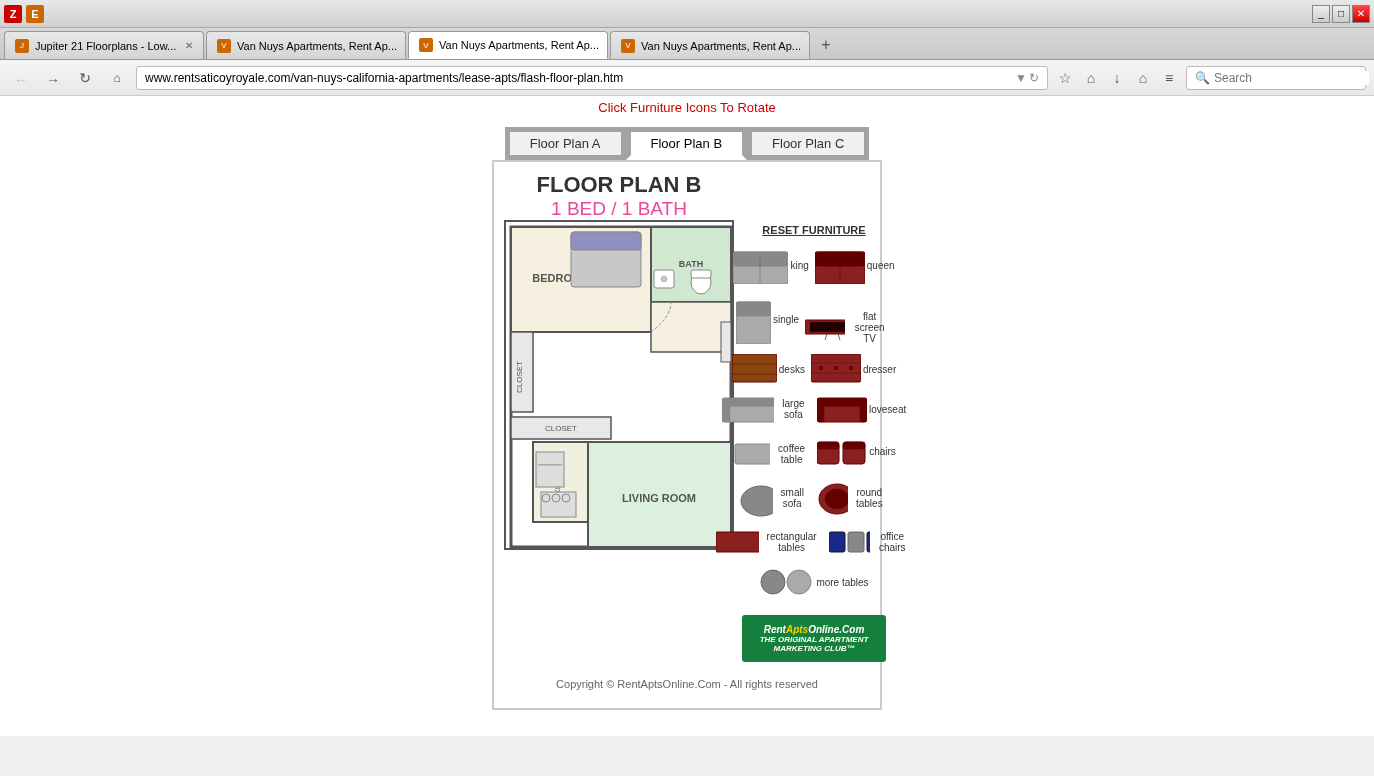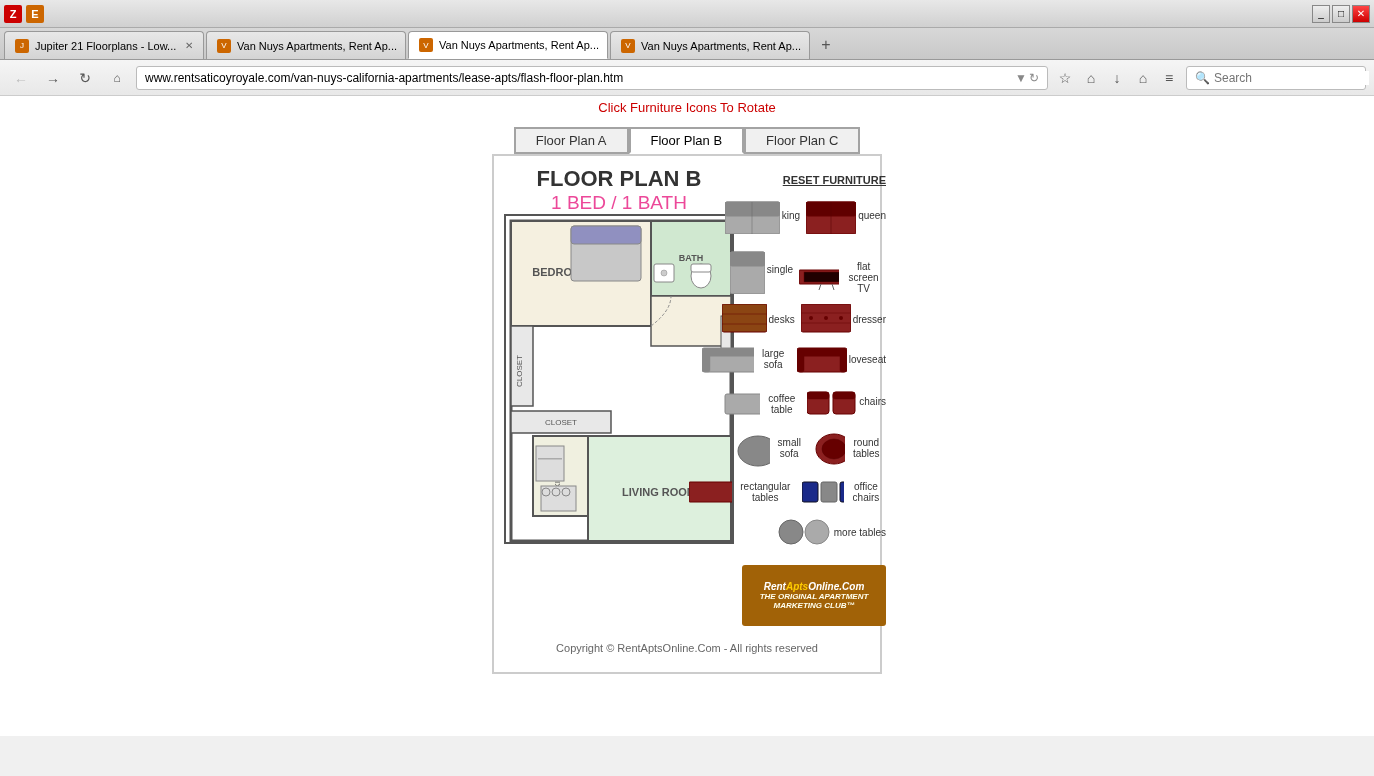--- a/index.html
+++ b/index.html
@@ -185,21 +185,21 @@
     .floor-plan-tabs {
       display: flex;
       justify-content: center;
       gap: 0;
       margin: 8px auto 0;
       width: fit-content;
     }
     .floor-tab {
       padding: 4px 20px;
       font-size: 13px;
-      border: 2px solid #a3a3a3;
+      border: 5px solid #a3a3a3;
       cursor: pointer;
       background: #f0f0f0;
       color: #333;
     }
     .floor-tab.active {
       background: white;
       border-bottom-color: white;
       color: #000;
       z-index: 1;
     }
@@ -216,22 +216,23 @@
       color: #ec4899;
       text-align: center;
       margin-bottom: 0;
     }
 
     .right-panel {
       width: 160px;
       padding: 8px;
       display: flex;
       flex-direction: column;
-      align-items: flex-end;
+      align-items: center;
       gap: 6px;
+      margin-top: 44px;
     }
 
     .reset-furniture-btn {
       font-size: 11px;
       font-weight: bold;
       color: #333;
       text-decoration: underline;
       cursor: pointer;
       margin-bottom: 4px;
     }
@@ -558,21 +559,21 @@
               <div class="furniture-item">
                 <svg width="55" height="30">
                   <ellipse cx="14" cy="15" rx="12" ry="12" fill="#888" stroke="#666" stroke-width="1"></ellipse>
                   <ellipse cx="40" cy="15" rx="12" ry="12" fill="#aaa" stroke="#888" stroke-width="1"></ellipse>
                 </svg>
                 <span class="furniture-label">more tables</span>
               </div>
             </div>
 
             <div style="margin-top:8px; text-align:center;">
-              <div style="background:#a16207; color:white; font-size:10px; font-weight:bold; padding:16px 8px; border-radius:3px; font-style:italic;">
+              <div style="background:#15803d; color:white; font-size:10px; font-weight:bold; padding:9px 8px; border-radius:3px; font-style:italic;">
                 <span style="color:white;">Rent</span><span style="color:#ffcc00;">Apts</span><span style="color:white;">Online.Com</span>
                 <div style="font-size:8px; color:#ffe;">THE ORIGINAL APARTMENT MARKETING CLUB™</div>
               </div>
             </div>
           </div>
         </div>
 
         <div class="copyright">Copyright © RentAptsOnline.Com - All rights reserved</div>
       </div>
     </div>

